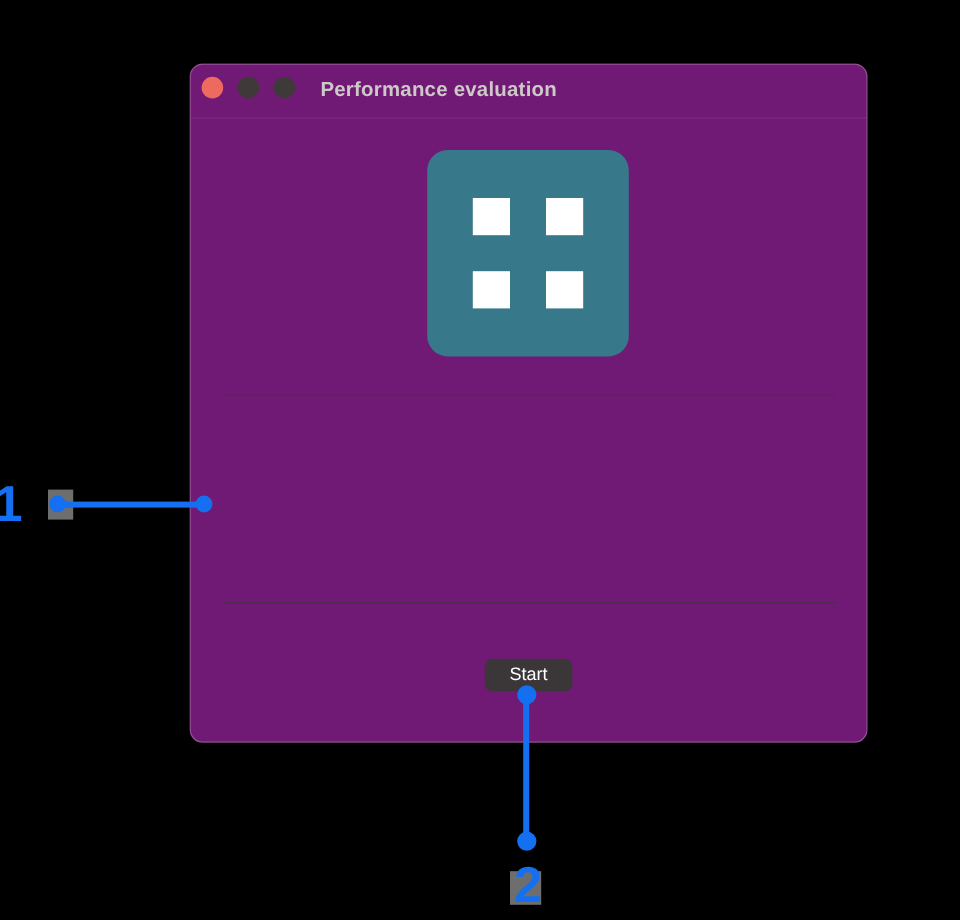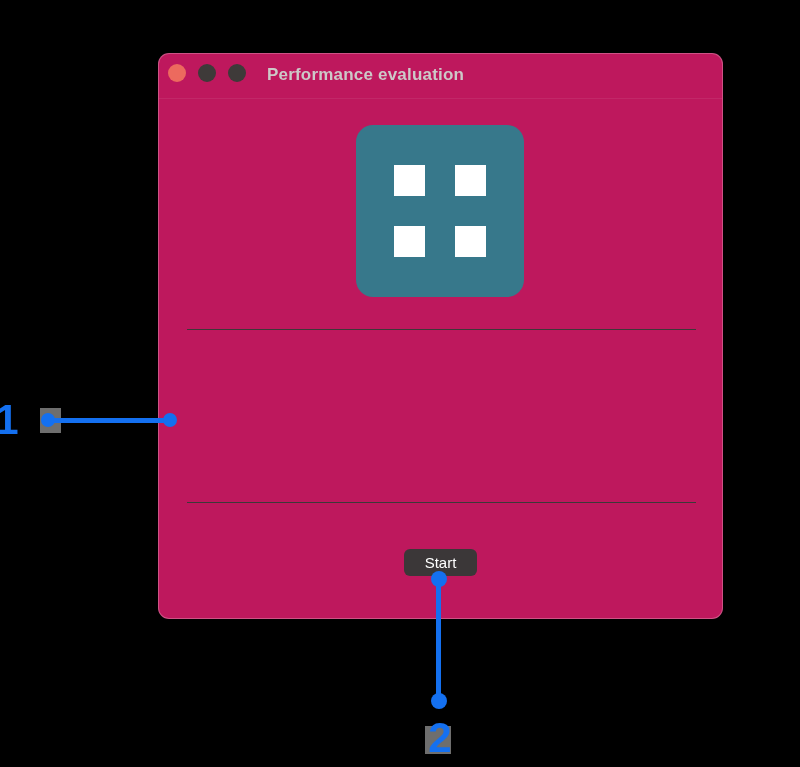--- a/index.html
+++ b/index.html
@@ -3,21 +3,21 @@
 <meta charset="utf-8">
 <style>
   * { margin: 0; padding: 0; box-sizing: border-box; }
   html, body { width: 800px; height: 767px; background: #000; overflow: hidden; }
   body { font-family: "Liberation Sans", sans-serif; position: relative; }
 
   
   .window {
     position: absolute; left: 158px; top: 53px;
     width: 565px; height: 566px;
-    background: #be185d;
+    background: #701a75;
     border: 1px solid rgba(255,255,255,0.25);
     border-radius: 11px;
     overflow: hidden;
   }
   .titlebar {
     position: relative; height: 45px;
     border-bottom: 1px solid rgba(255,255,255,0.07);
   }
   .traffic-lights { position: absolute; left: 9px; top: 10px; display: flex; gap: 12px; }
   .tl { width: 18px; height: 18px; border-radius: 50%; display: inline-block; }

